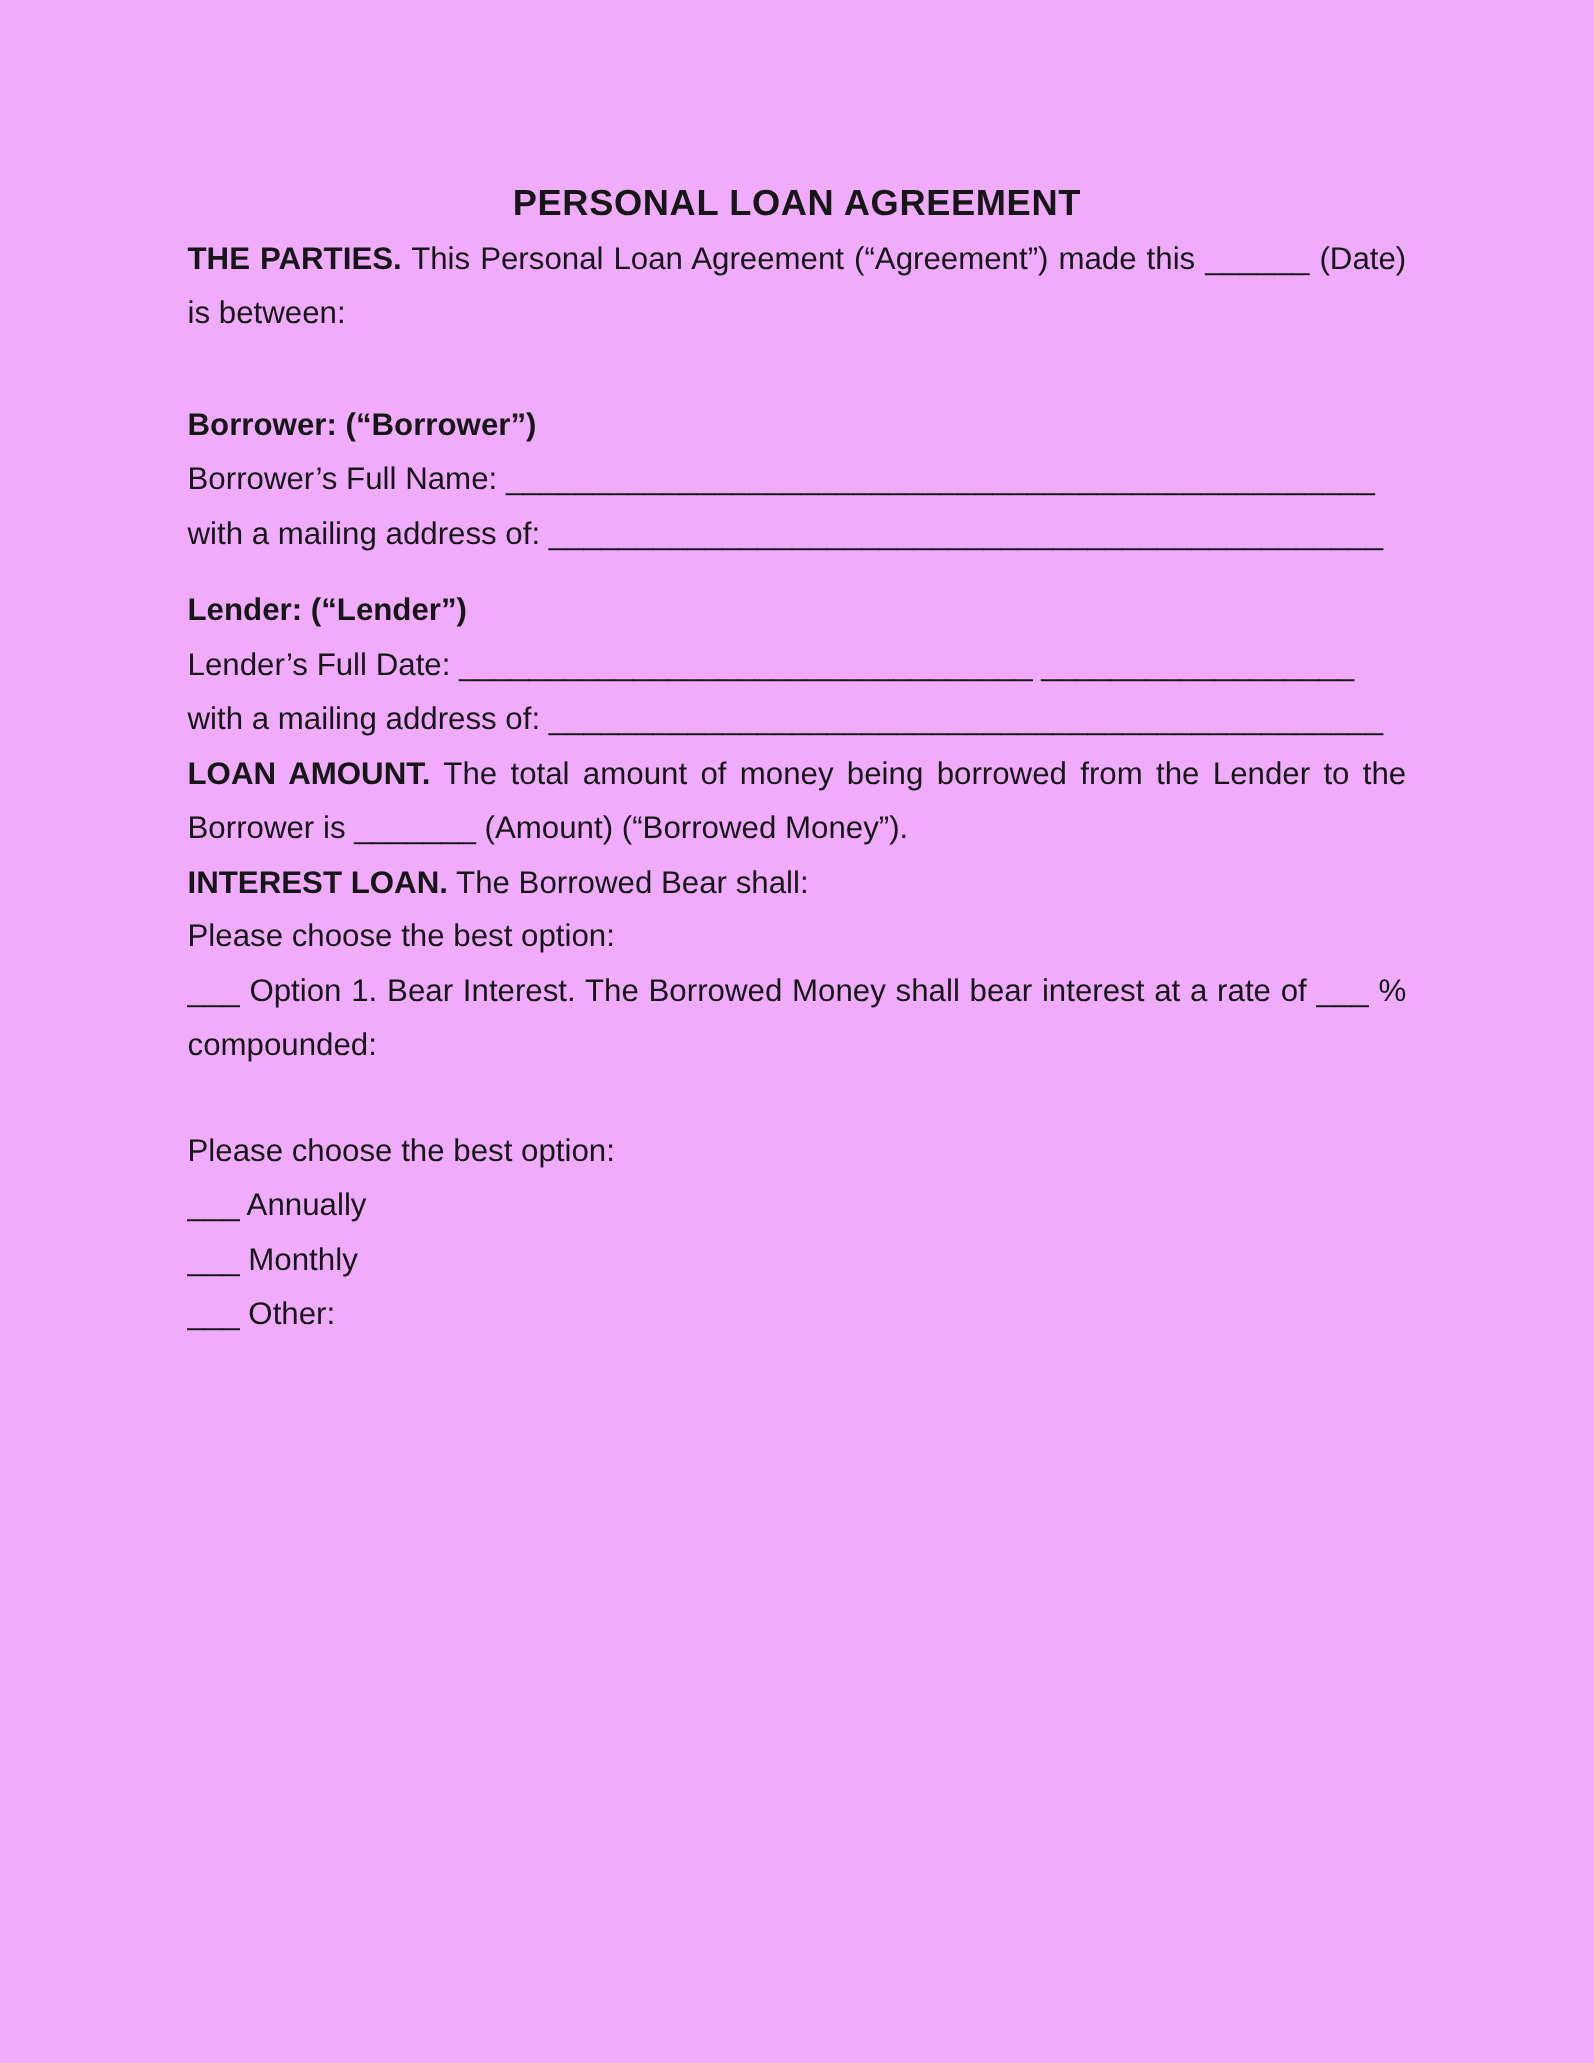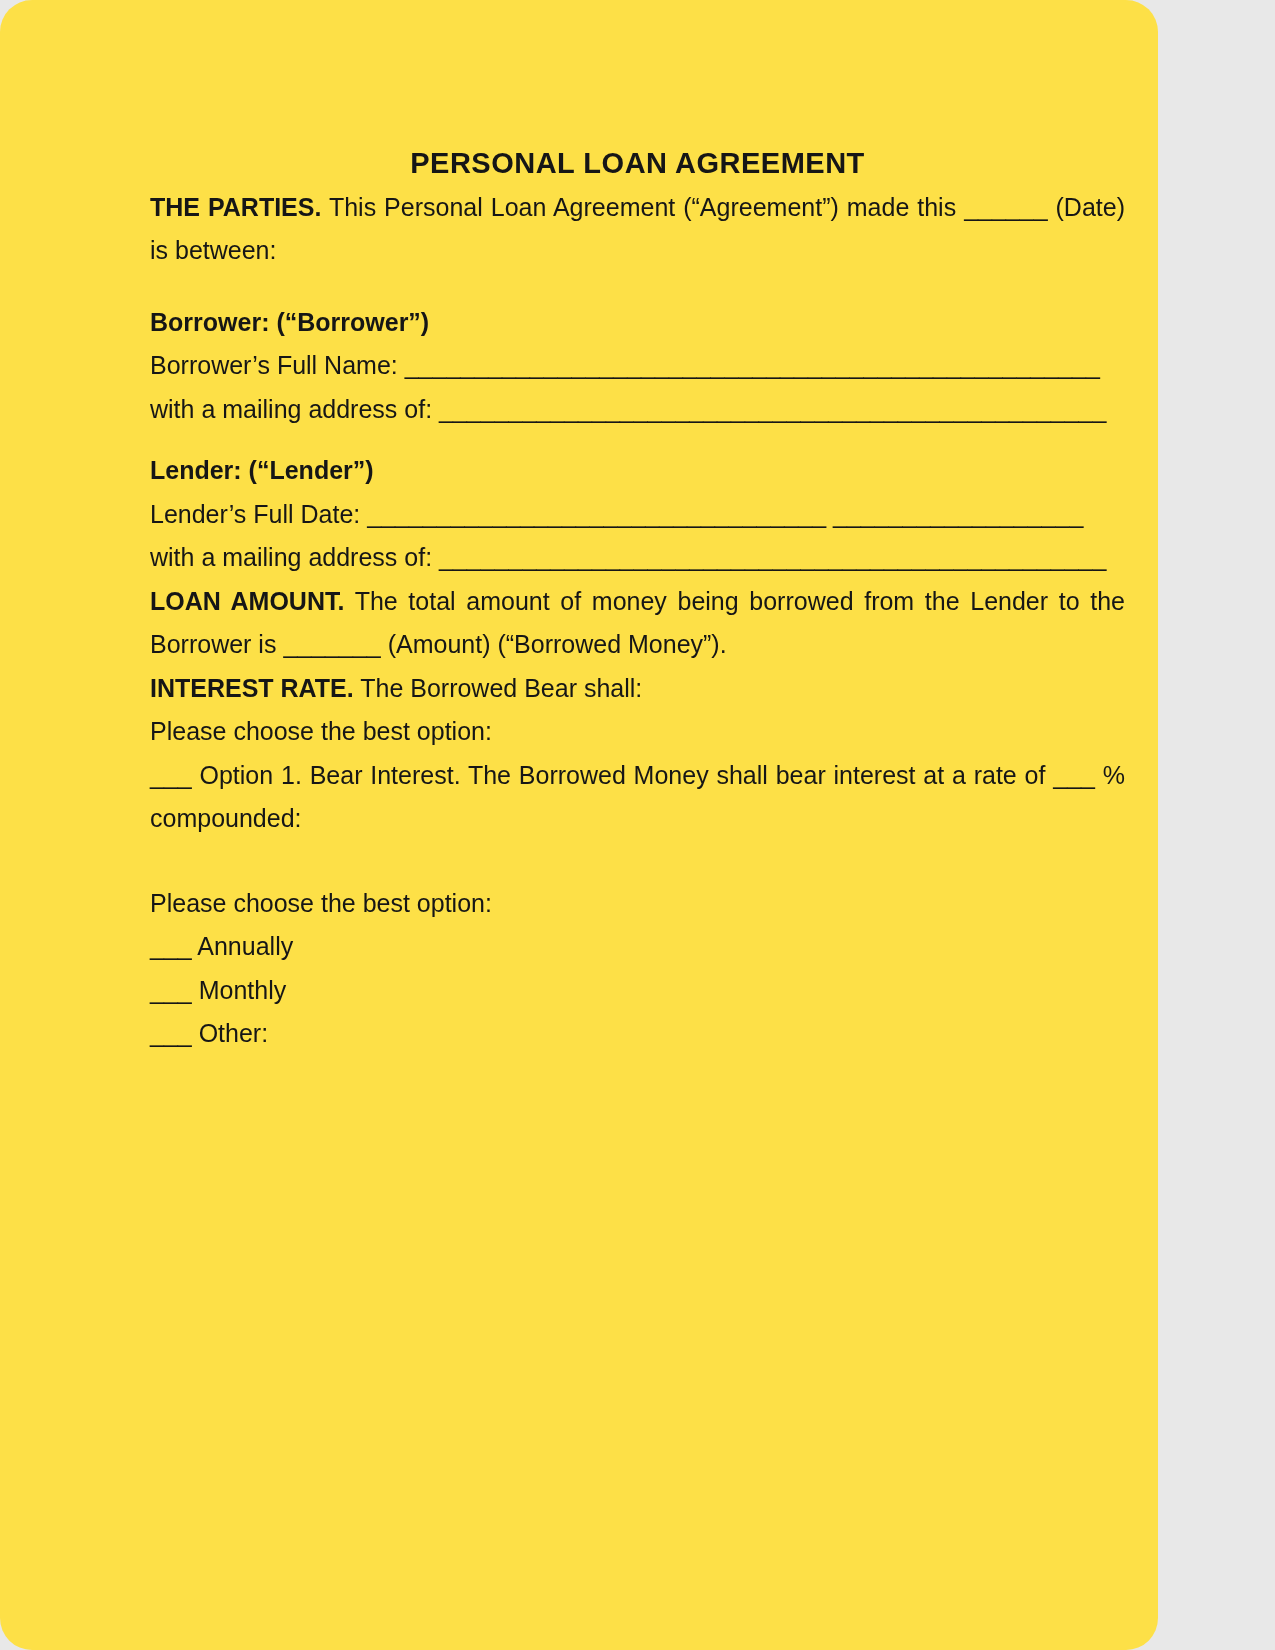--- a/index.html
+++ b/index.html
@@ -1,45 +1,44 @@
 <!DOCTYPE html>
 <html><head>
 <meta charset="utf-8">
 <style>
   html, body { margin: 0; padding: 0; background: #e8e8e8; }
   .page {
     position: relative;
-    width: 1158px;
+    width: 1275px;
     height: 1650px;
-    background: #fde047;
+    background: #f0abfc;
     overflow: hidden;
     font-family: "Liberation Sans", "DejaVu Sans", sans-serif;
     color: #161616;
-    border-radius: 32px;
   }
   .doc {
     width: 975px;
     margin-left: 150px;
     padding-top: 142px;
     font-size: 25px;
     line-height: 43.5px;
   }
   .doc p, .doc div.line { margin: 0; padding: 0; }
   .title {
     font-size: 29px;
     font-weight: bold;
     text-align: center;
     line-height: 43.5px;
     letter-spacing: 0.5px;
   }
   .b { font-weight: bold; }
   .justify { text-align: justify; }
   .blank { white-space: nowrap; letter-spacing: 0; }
   .mt-p1      { margin-top: 50px; }
-  .mt-borrower{ margin-top: 28px; }
+  .mt-borrower{ margin-top: 46px; }
   .mt-agrees  { margin-top: 44px; }
   .mt-lender  { margin-top: 18px; }
   .mt-loan    { margin-top: 44px; }
   .mt-interest{ margin-top: 41px; }
   .mt-choose1 { margin-top: 43px; }
   .mt-option1 { margin-top: 42px; }
   .mt-choose2 { margin-top: 41px; }
 </style>
 </head>
 <body>
@@ -60,21 +59,21 @@
 
     <div class="mt-lender">
       <div class="line b">Lender: (“Lender”)</div>
       <div class="line"><span>Lender’s Full Date: </span><span class="blank">_________________________________</span>
         <span class="blank">__________________</span></div>
       <div class="line"><span>with a mailing address of: </span><span class="blank">________________________________________________</span></div>
     </div>
 
     <p class="justify mt-loan"><span class="b">LOAN AMOUNT.</span><span> The total amount of money being borrowed from the Lender to the Borrower is </span><span class="blank">_______</span><span> (Amount) (“Borrowed Money”).</span></p>
 
-    <p class="mt-interest"><span class="b">INTEREST RATE.</span><span> The Borrowed Bear shall:</span></p>
+    <p class="mt-interest"><span class="b">INTEREST LOAN.</span><span> The Borrowed Bear shall:</span></p>
 
     <p class="mt-choose1">Please choose the best option:</p>
 
     <p class="justify mt-option1"><span class="blank">___</span><span> Option 1. Bear Interest. The Borrowed Money shall bear interest at a rate of </span><span class="blank">___</span><span> % compounded:</span></p>
 
     <div class="mt-choose2">
       <div class="line">Please choose the best option:</div>
       <div class="line"><span class="blank">___</span><span> Annually</span></div>
       <div class="line"><span class="blank">___</span><span> Monthly</span></div>
       <div class="line"><span class="blank">___</span><span> Other:</span></div>

